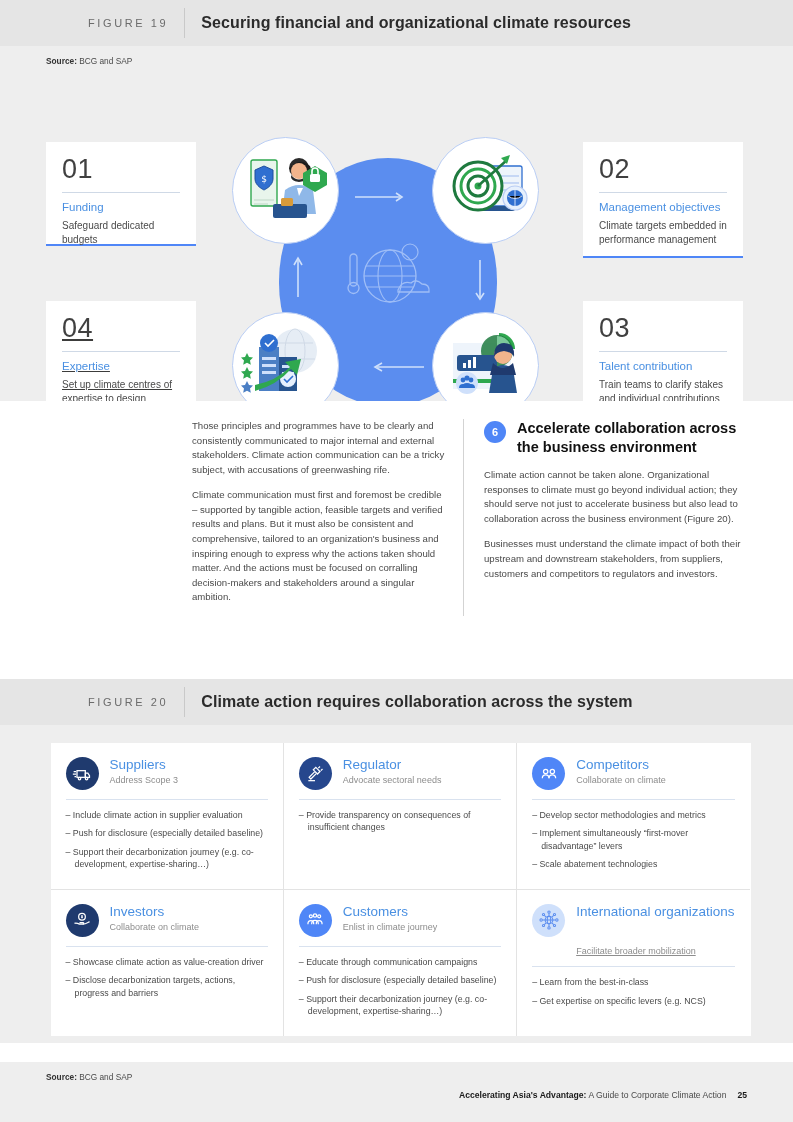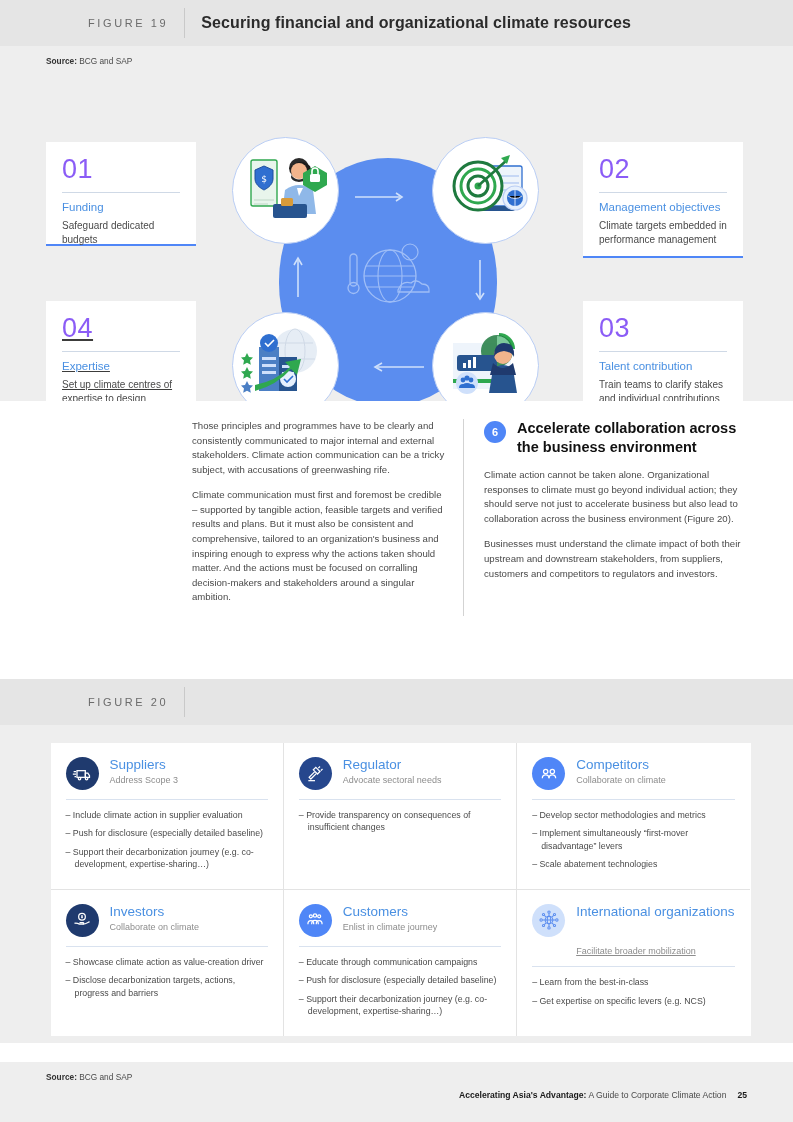--- a/index.html
+++ b/index.html
@@ -36,21 +36,21 @@
     position:relative;
   }
   .num-card{
     position:absolute;
     background:#ffffff;
     border-bottom:2.5px solid #4f86f7;
     box-sizing:border-box;
     padding:14px 16px 12px 16px;
   }
   .num-card .num{
-    font-size:27px;color:#8b5cf6;font-weight:300;line-height:1;
+    font-size:27px;color:#404040;font-weight:300;line-height:1;
     letter-spacing:.5px;
   }
   .num-card .rule{
     border-top:1px solid #cfd9e6;margin:9px 0 7px 0;
   }
   .num-card .ttl{
     font-size:11.5px;color:#4a90e2;line-height:1.25;margin-bottom:5px;
   }
   .num-card .dsc{
     font-size:10px;color:#4a4a4a;line-height:1.35;
@@ -311,20 +311,21 @@
       </div>
       <p class="bodytext">Climate action cannot be taken alone. Organizational responses to climate must go beyond individual action; they should serve not just to accelerate business but also lead to collaboration across the business environment (Figure 20).</p>
       <p class="bodytext">Businesses must understand the climate impact of both their upstream and downstream stakeholders, from suppliers, customers and competitors to regulators and investors.</p>
     </div>
   </div>
 </div>
 
 <div class="fig-head">
   <div class="fig-label">FIGURE 20</div>
   <div class="fig-divider"></div>
+  <div class="fig-title">Climate action requires collaboration across the system</div>
 </div>
 
 <div class="panel20">
   <div class="grid20">
 
     <div class="scard bdr-r bdr-b">
       <div class="scard-head">
         <div class="ic" style="background:#1f3a6e">
           <svg width="20" height="20" viewBox="0 0 24 24" fill="none" stroke="#ffffff" stroke-width="1.5">
             <rect x="6" y="8" width="10" height="8"></rect>

